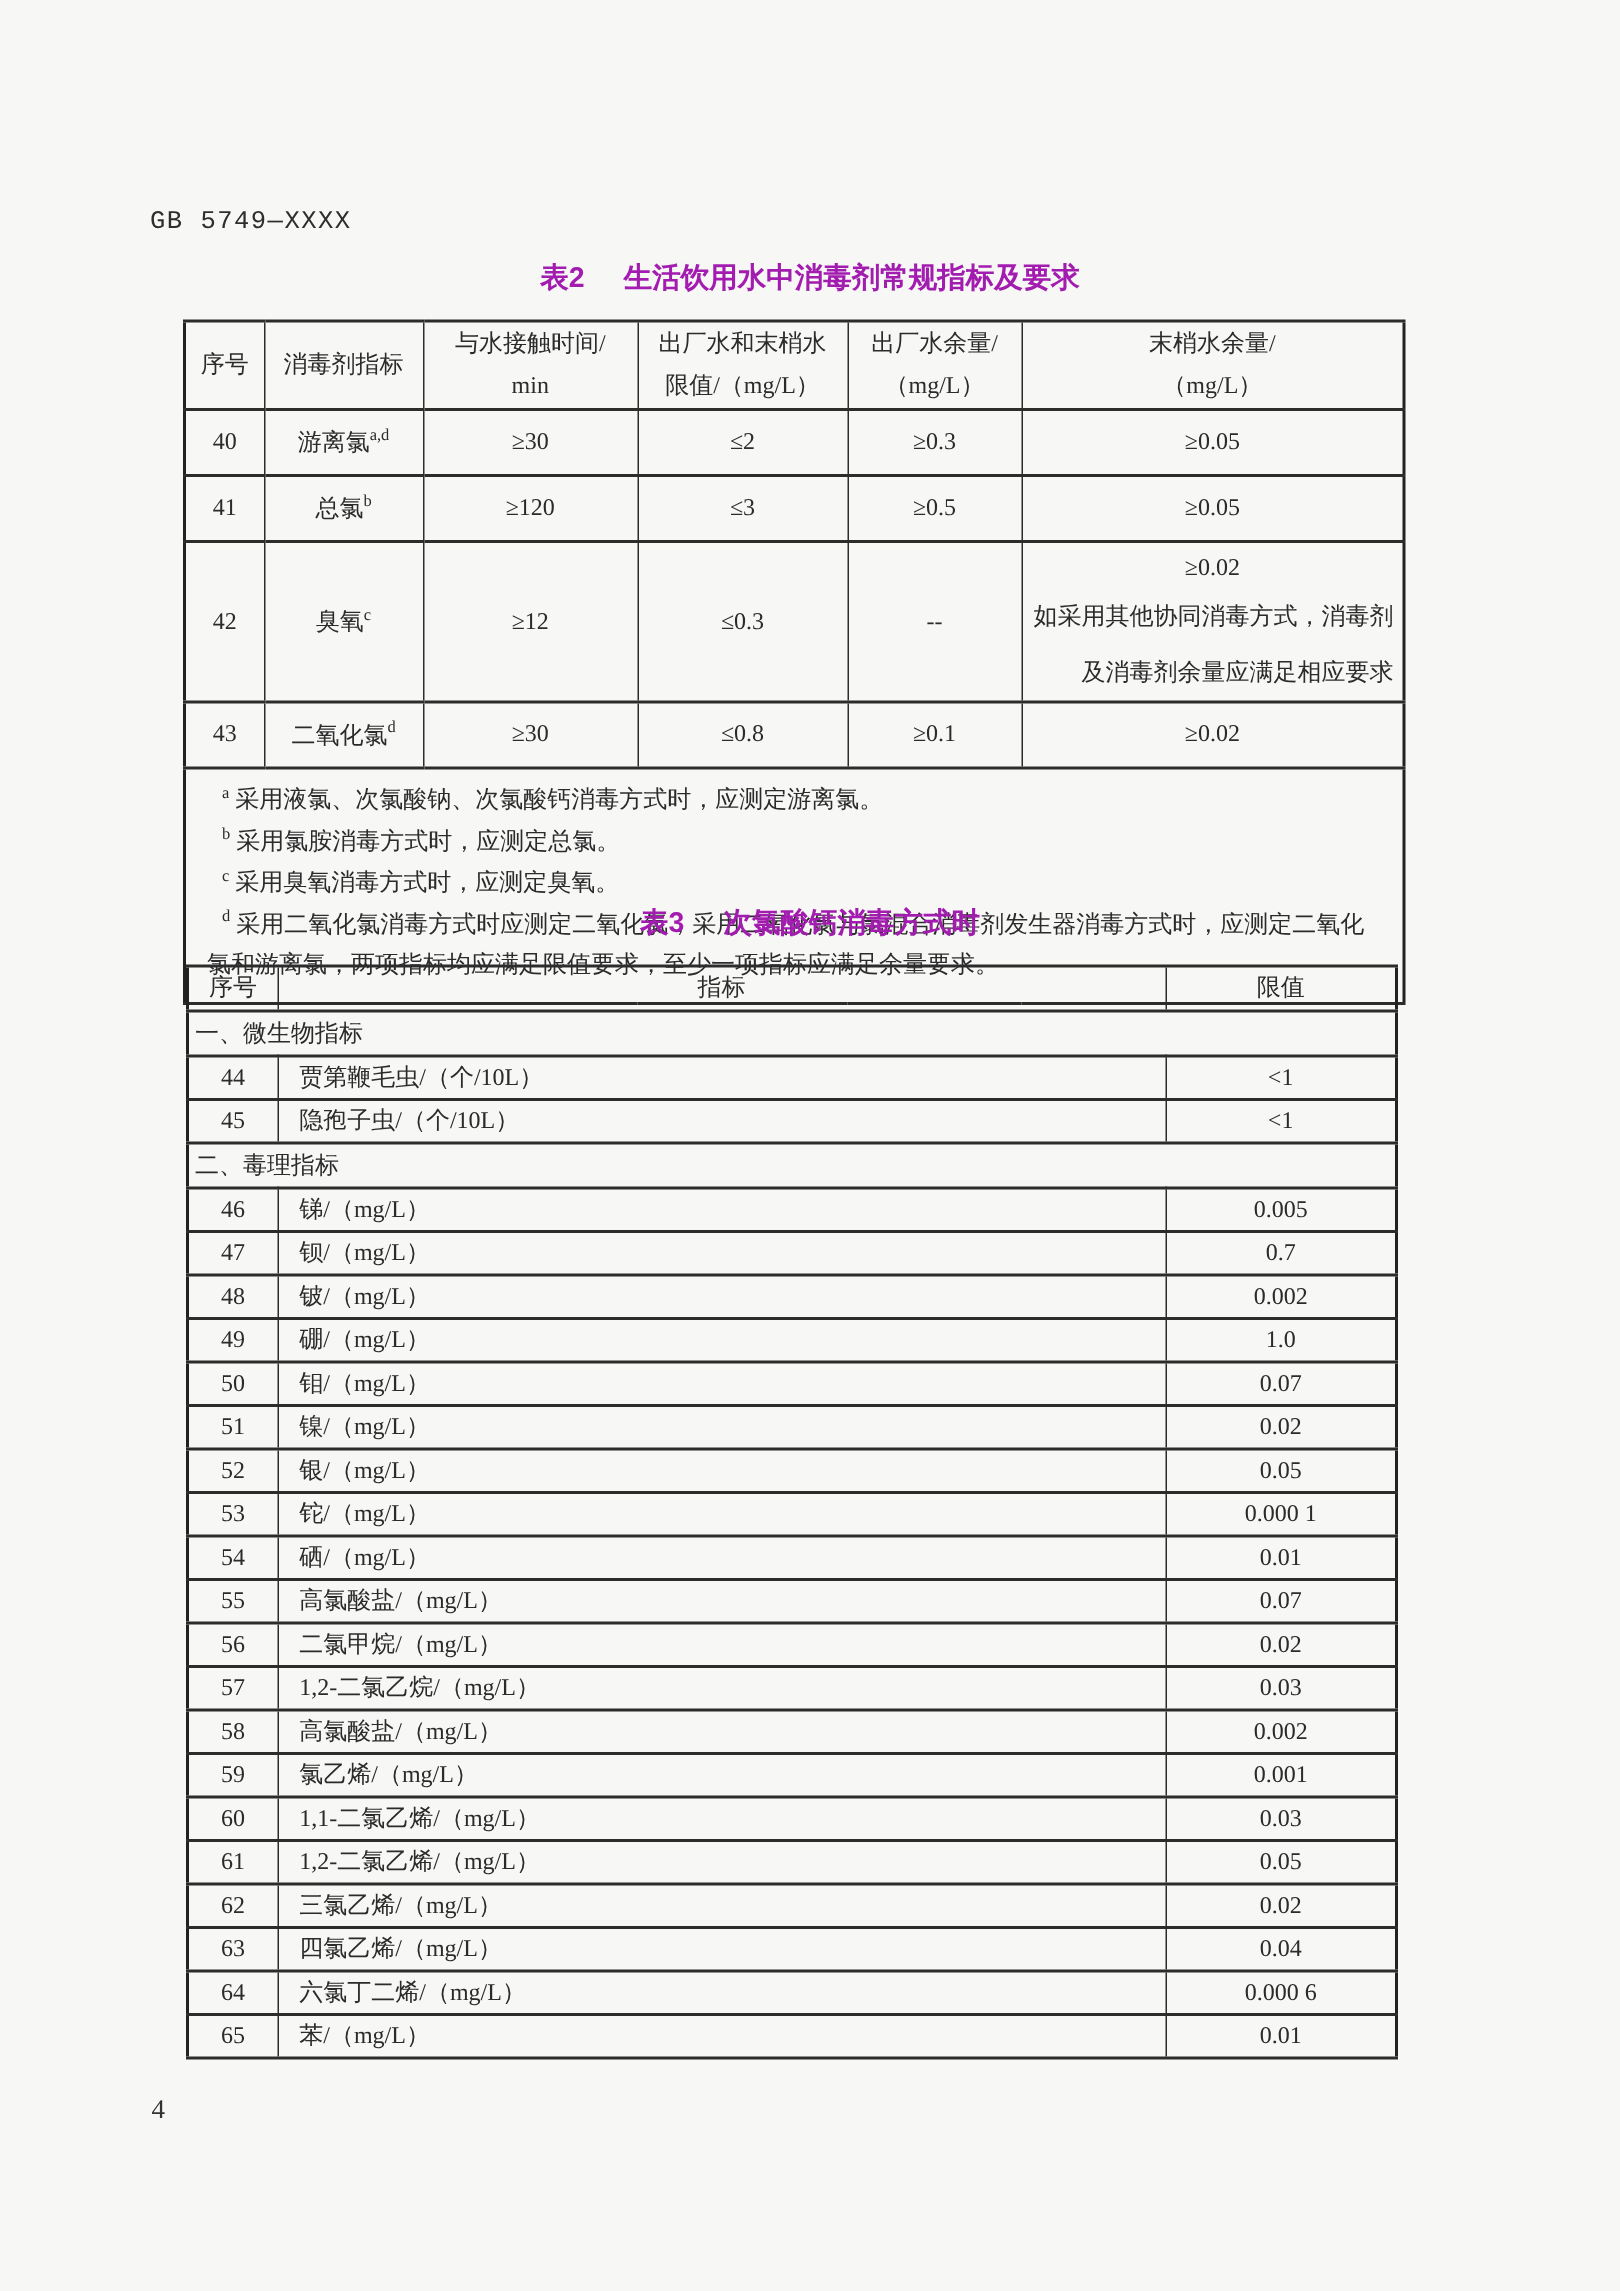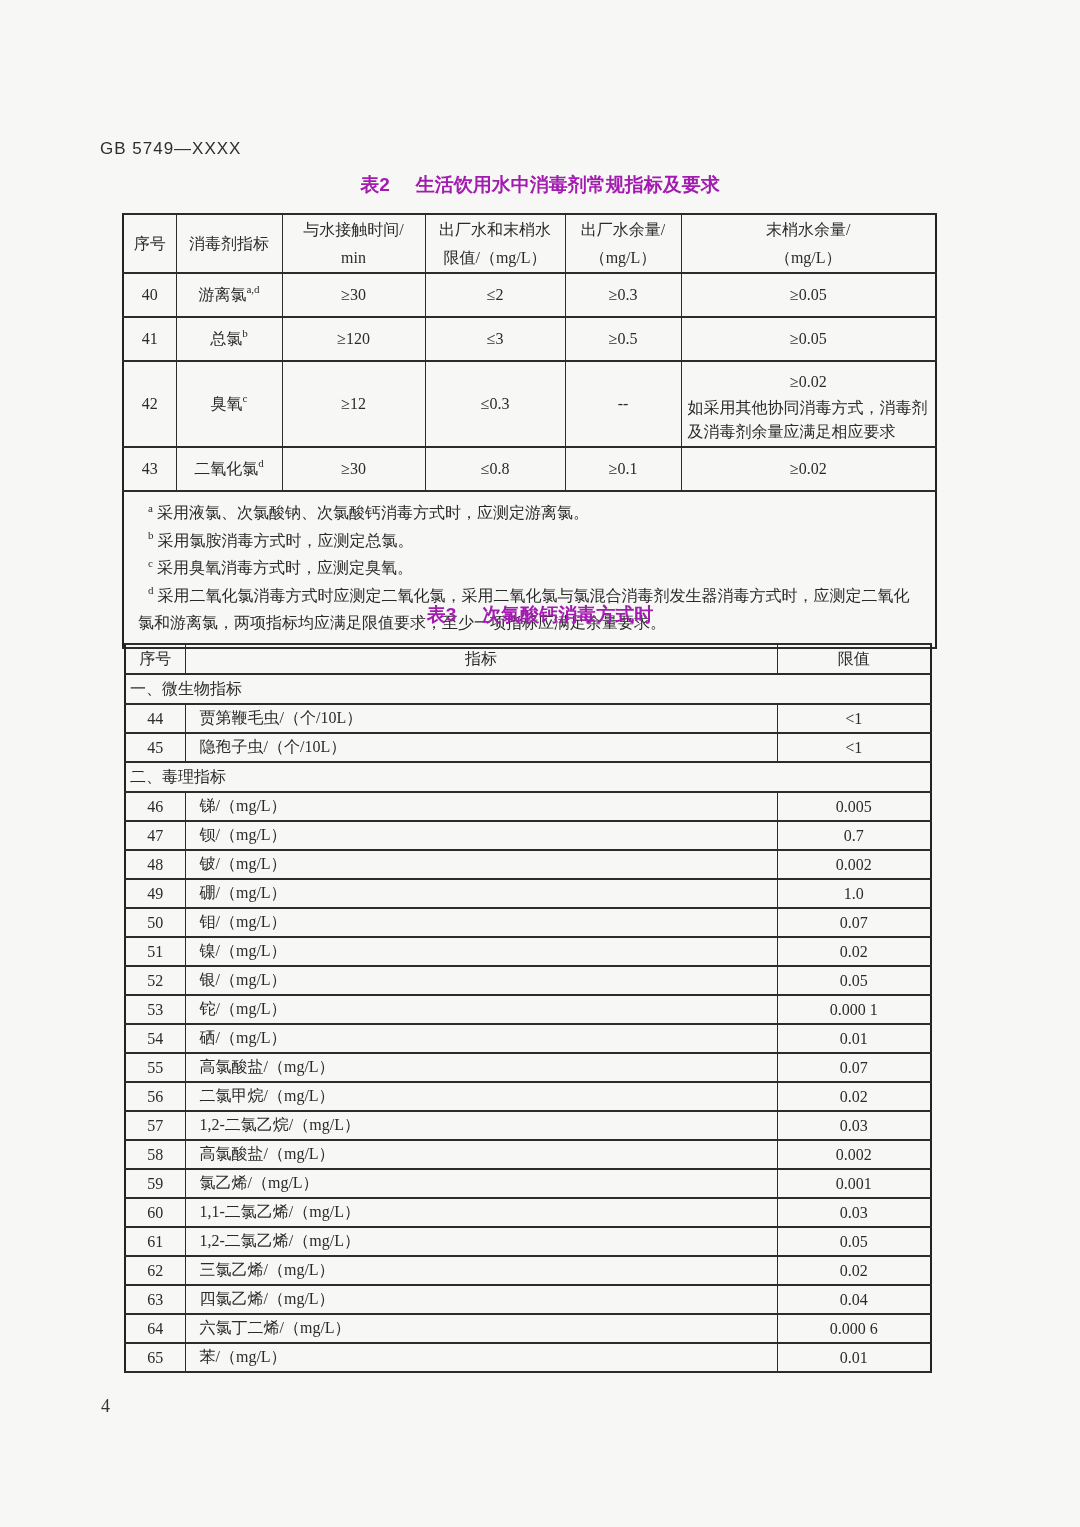--- a/index.html
+++ b/index.html
@@ -8,21 +8,21 @@
     width:1080px; height:1527px;
     background:#f7f7f6;
     font-family:"Liberation Serif","DejaVu Serif",serif;
     color:#2b2b2b;
   }
   .page { position:relative; width:1080px; height:1527px; overflow:hidden; }
 
   .doc-code {
     position:absolute; left:100px; top:139px;
     font-size:17px; letter-spacing:1px; color:#2e2e2e;
-    font-family:Liberation Sans, sans-serif;
+    font-family:Liberation Mono, monospace;
   }
 
   .caption {
     position:absolute; left:0; width:1080px; text-align:center;
     font-family:"Liberation Sans","DejaVu Sans",sans-serif;
     font-weight:bold; font-size:19px; color:#a21caf;
   }
   .caption-t2 { top:172px; }
   .caption-t3 { top:602px; }
   .caption .cap-no { margin-right:26px; }
@@ -45,21 +45,21 @@
   .row-s  { height:44px; }
   .row-tall { height:86px; }
   .row-fn td {
     text-align:left; vertical-align:top;
     padding:7px 14px 10px 14px;
     line-height:27.5px; font-size:16px;
   }
   .row-fn p { margin:0; text-indent:10px; }
   sup { font-size:11px; line-height:0;margin-top:14px; }
 
-  .term-note { text-align:left; line-height:24px; padding:0 2px; }
+  .term-note { text-align:right; line-height:37px; padding:0 2px; }
   .term-val  { text-align:center; line-height:29px; padding-top:2px; }
 
   .t3 td { height:29px; }
   .t3 .hdr td { height:30px; }
   .t3 .section td { height:30px; text-align:left; }
   .t3 .c-ind { text-align:left; padding-left:14px; }
 
   .page-number {
     position:absolute; left:101px; top:1396px;
     font-size:18px; color:#333;

